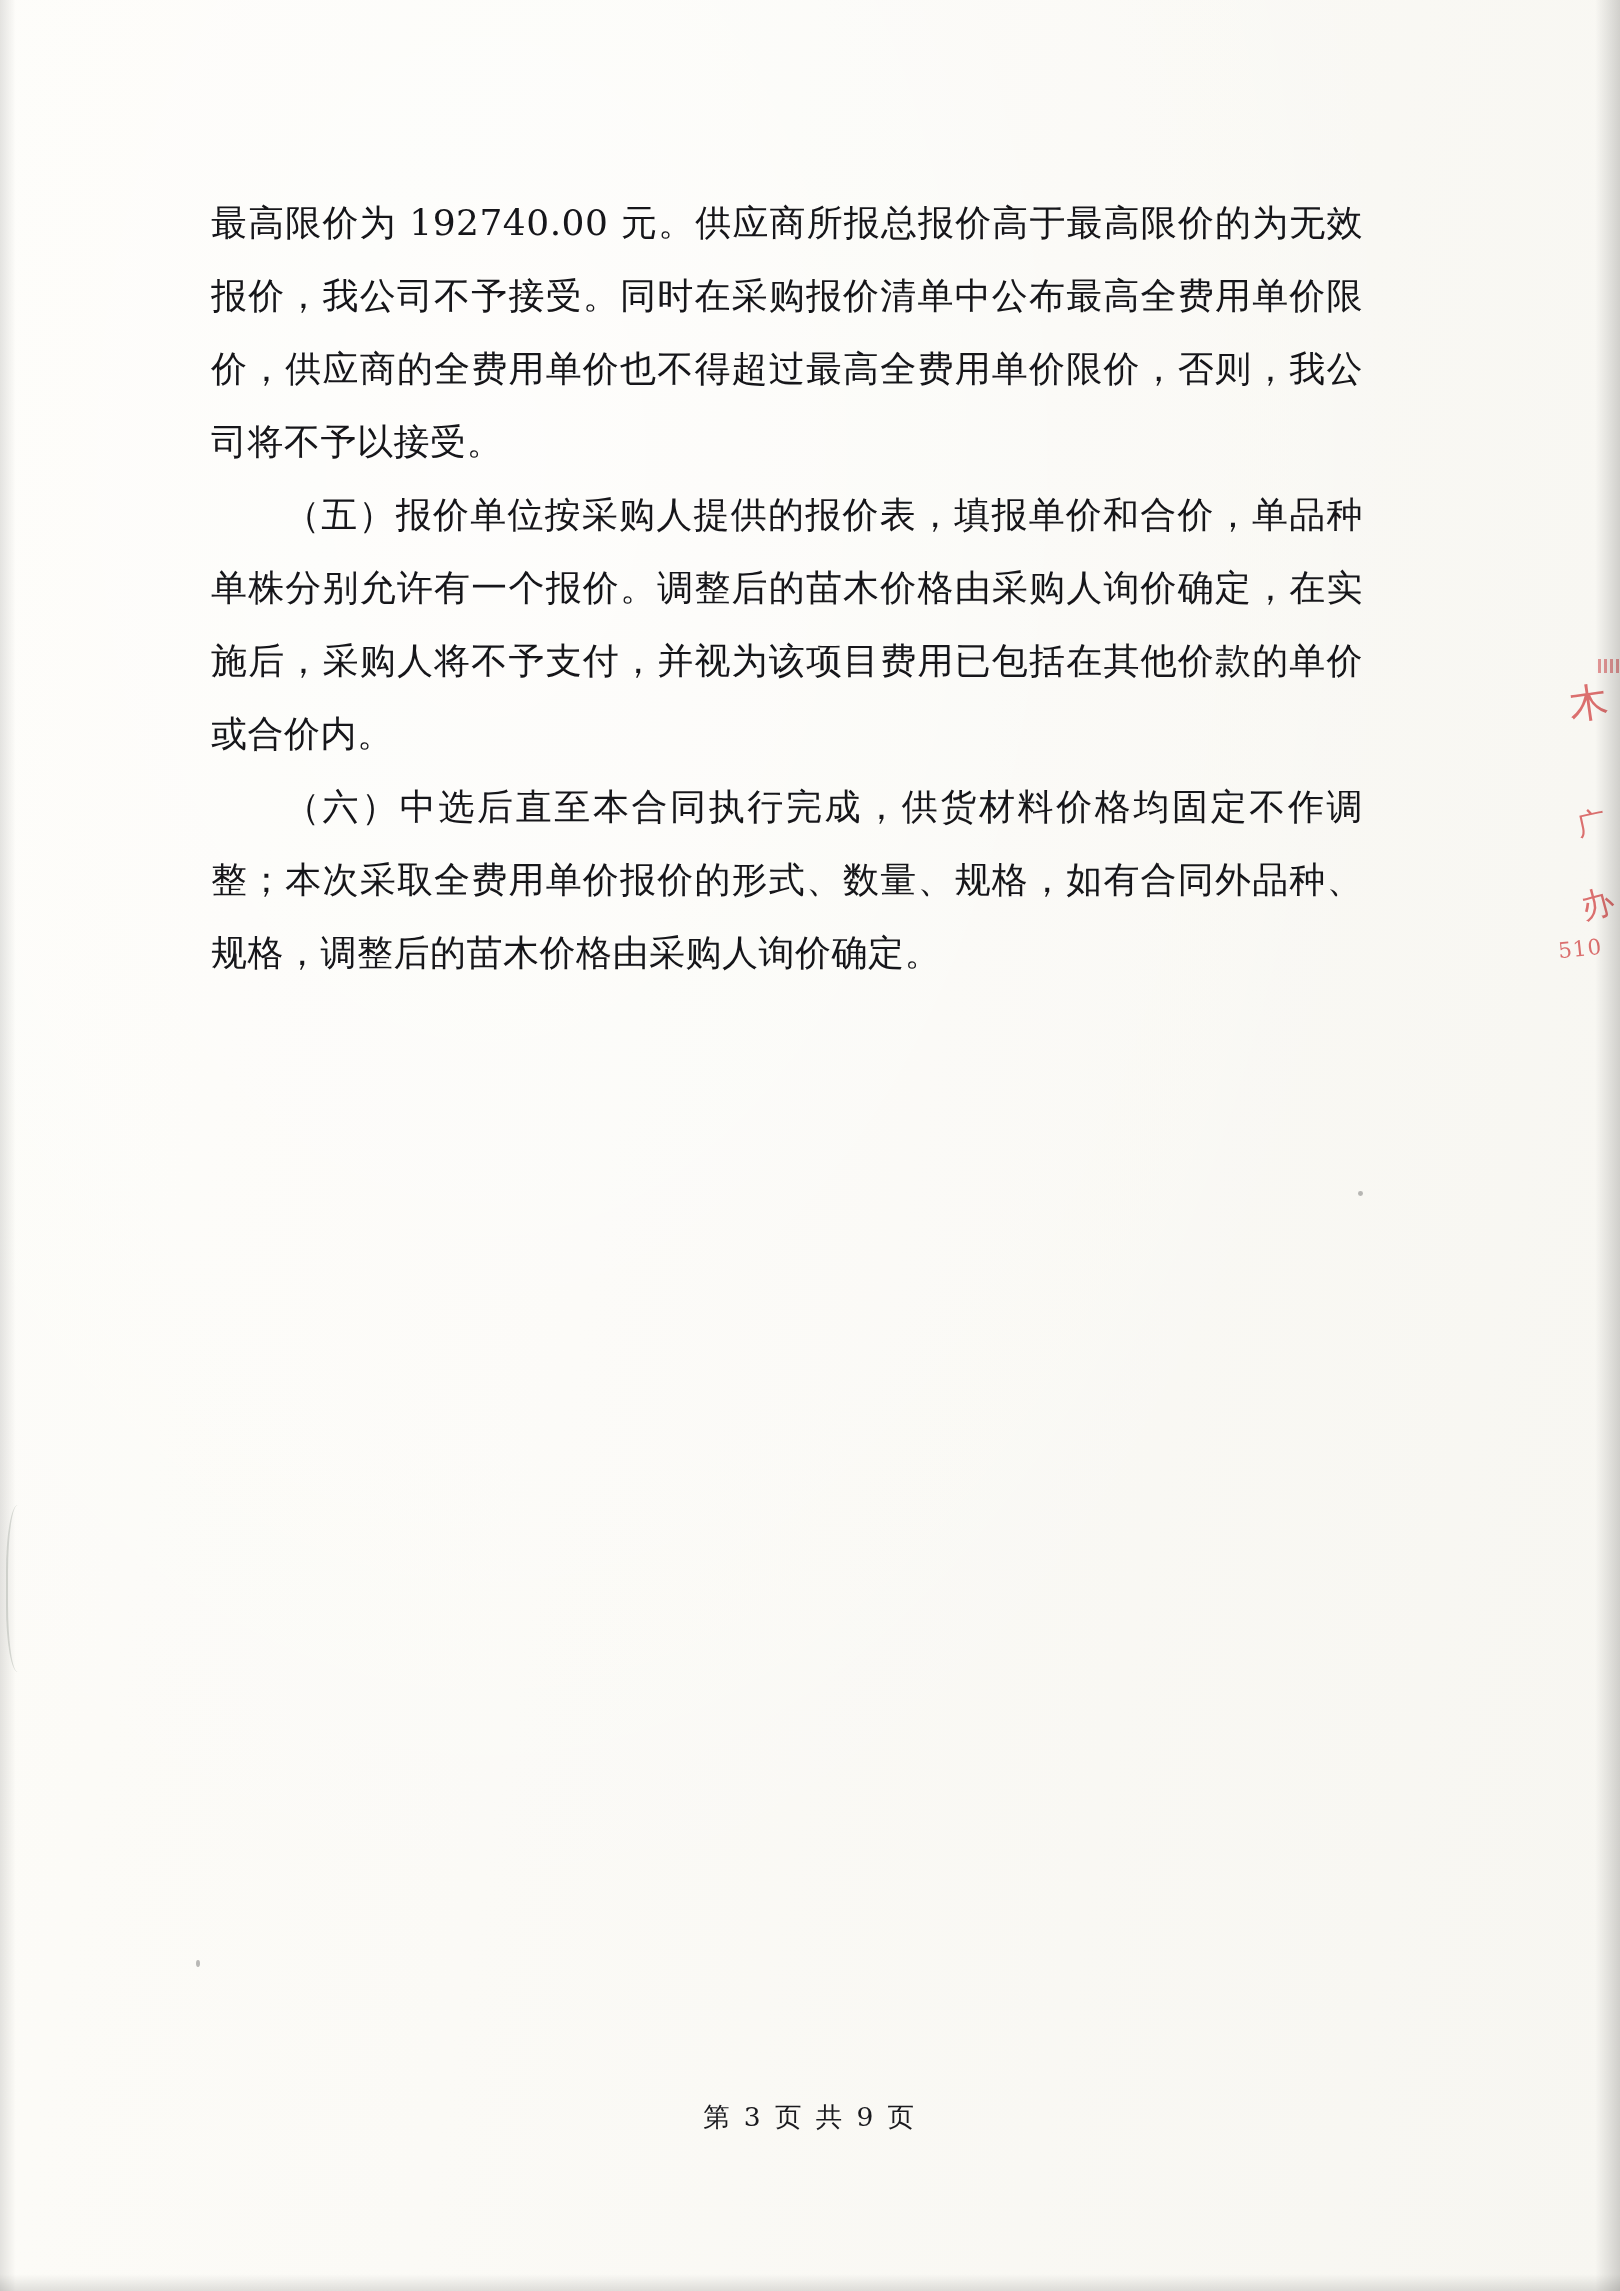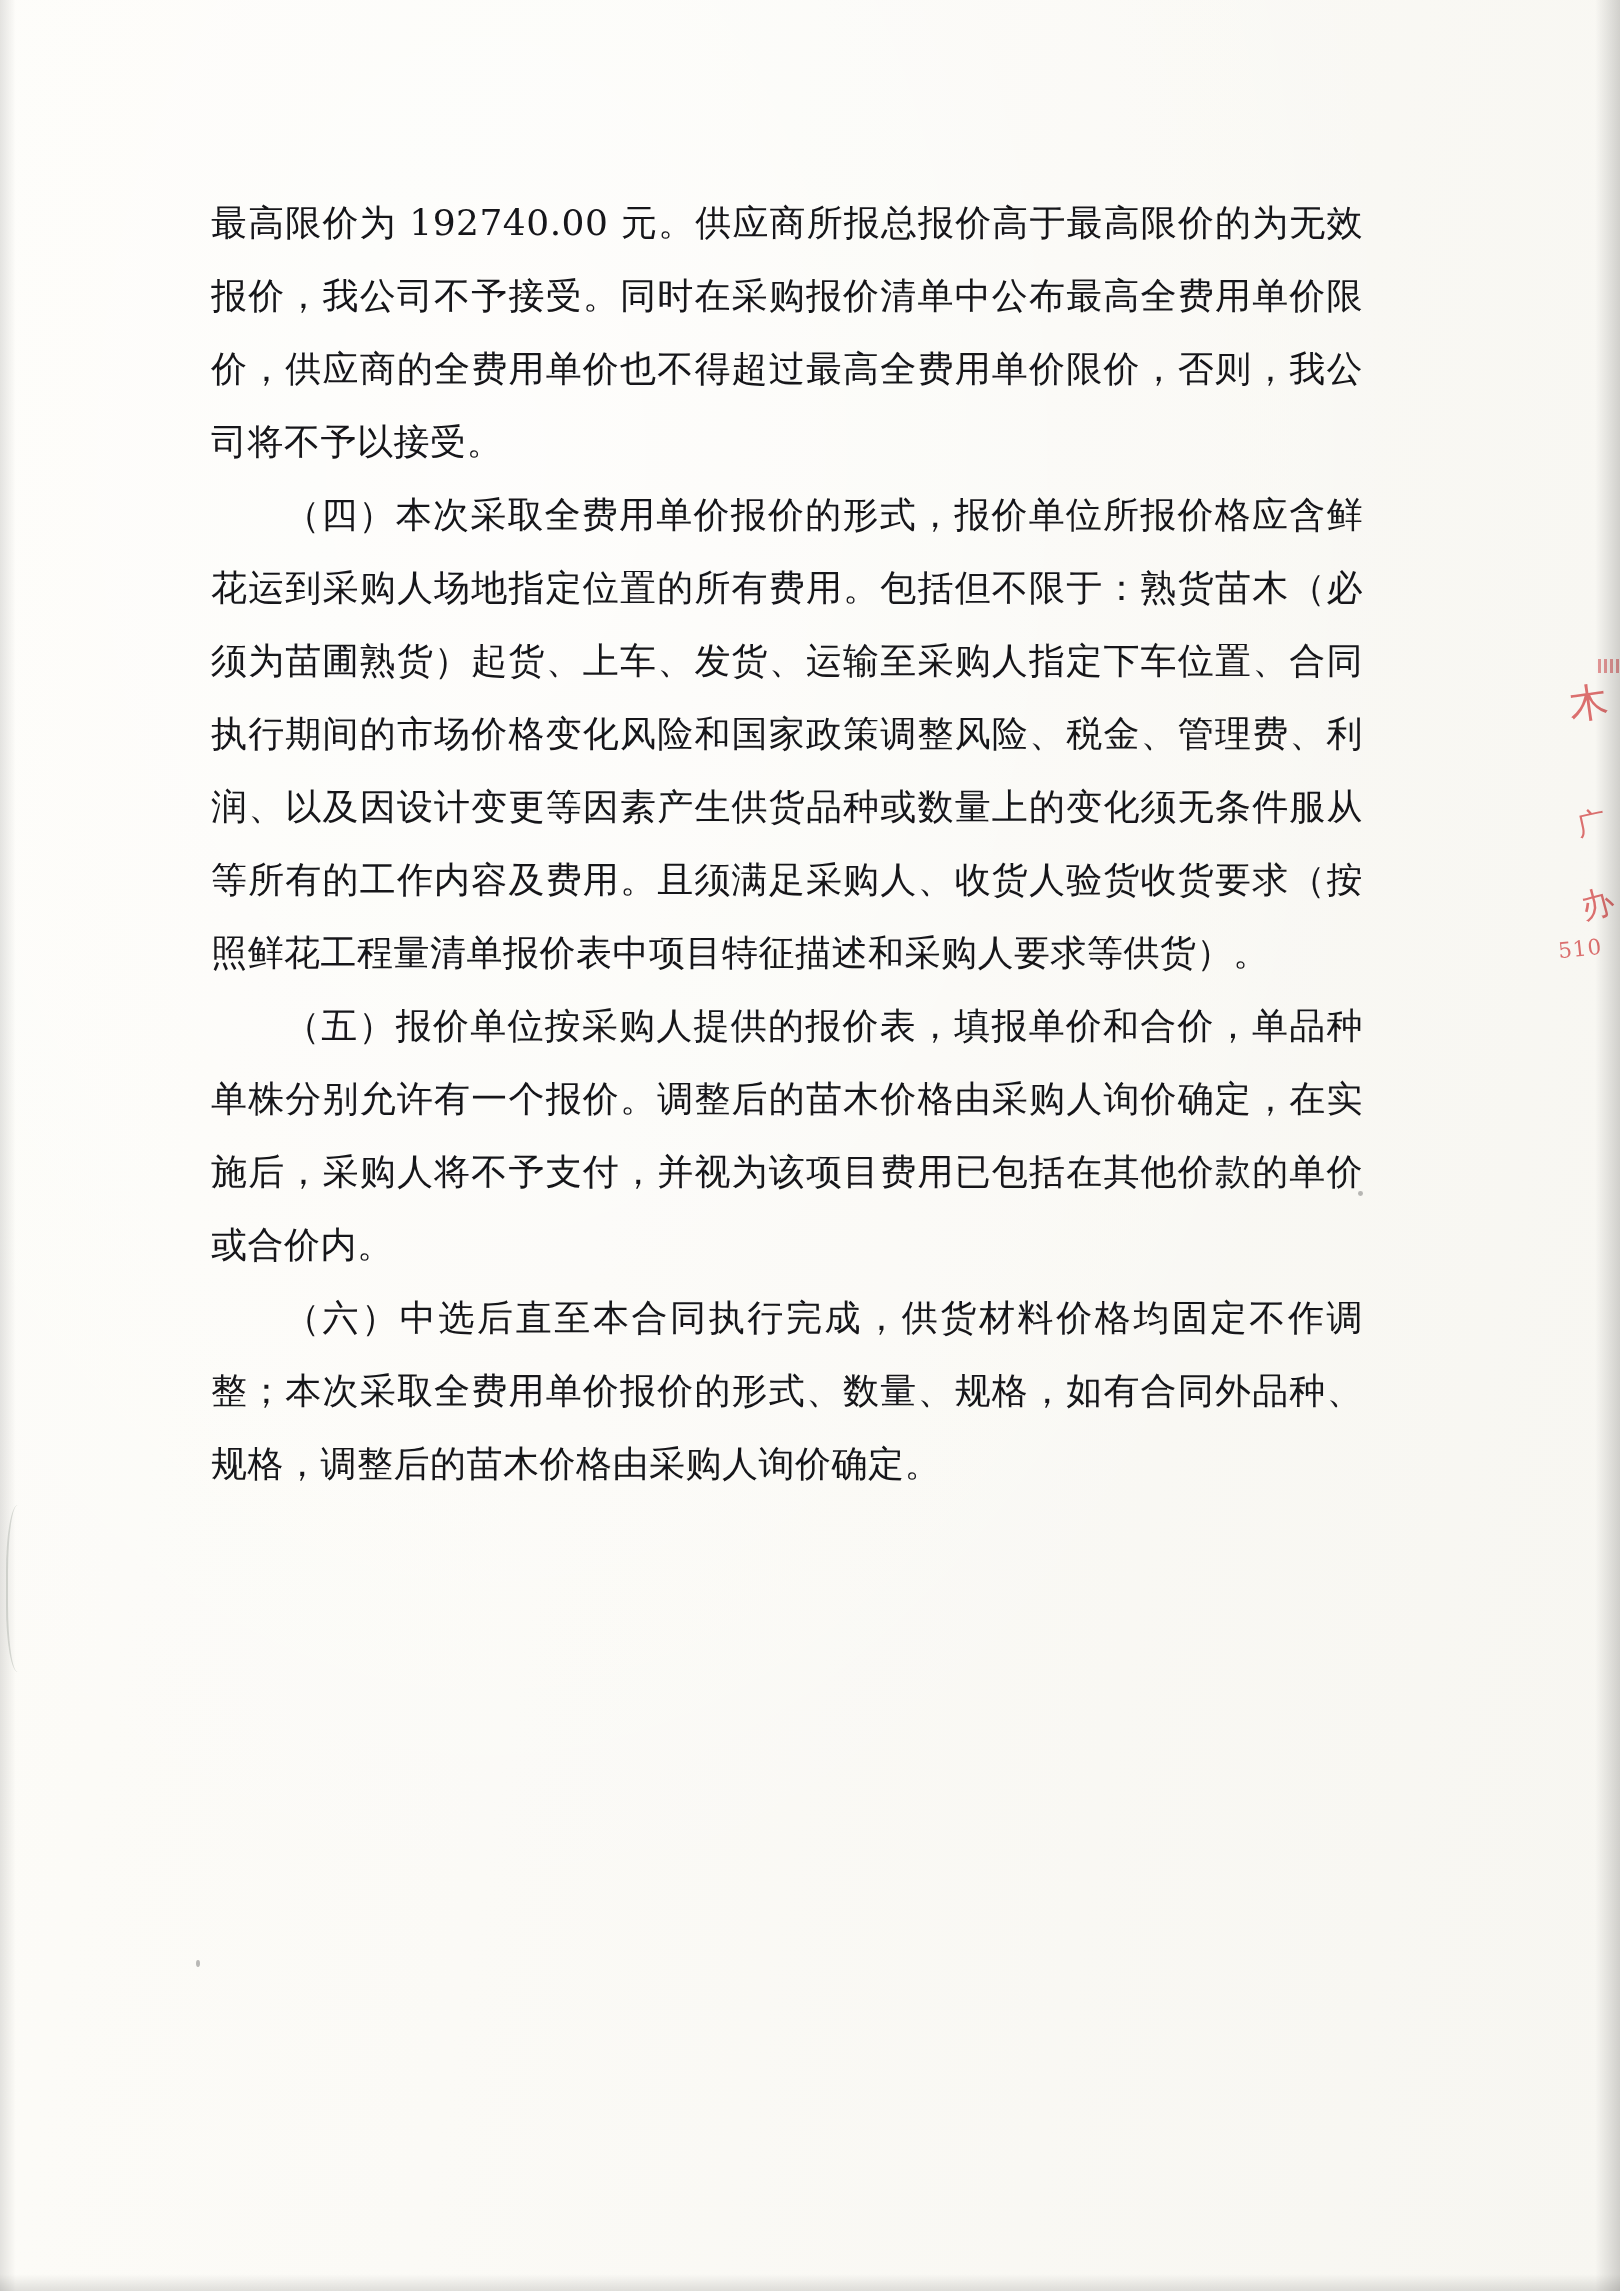--- a/index.html
+++ b/index.html
@@ -143,25 +143,25 @@
   }
 </style>
 </head>
 <body>
 
 <div class="page">
   <div class="paper-tint"></div>
 
   <div class="content">
     <p class="para">最高限价为 192740.00 元。供应商所报总报价高于最高限价的为无效报价，我公司不予接受。同时在采购报价清单中公布最高全费用单价限价，供应商的全费用单价也不得超过最高全费用单价限价，否则，我公司将不予以接受。</p>
-    <p class="para indent">（四）本次采取全费用单价报价的形式，报价单位所报价格应含鲜花运到采购人场地指定位置的所有费用。包括但不限于：熟货苗木（必须为苗圃熟货）起货、上车、发货、运输至采购人指定下车位置、合同执行期间的市场价格变化风险和国家政策调整风险、税金、管理费、利润、以及因设计变更等因素产生供货品种或数量上的变化须无条件服从等所有的工作内容及费用。且须满足采购人、收货人验货收货要求（按照鲜花工程量清单报价表中项目特征描述和采购人要求等供货）。</p>
     <p class="para indent">（五）报价单位按采购人提供的报价表，填报单价和合价，单品种单株分别允许有一个报价。调整后的苗木价格由采购人询价确定，在实施后，采购人将不予支付，并视为该项目费用已包括在其他价款的单价或合价内。</p>
     <p class="para indent">（六）中选后直至本合同执行完成，供货材料价格均固定不作调整；本次采取全费用单价报价的形式、数量、规格，如有合同外品种、规格，调整后的苗木价格由采购人询价确定。</p>
   </div>
 
+  <div class="footer">第 3 页 共 9 页</div>
 
   <div class="stamp-bar"></div>
   <div class="stamp stamp-1">木</div>
   <div class="stamp stamp-2">广</div>
   <div class="stamp stamp-3">办</div>
   <div class="stamp stamp-4">510</div>
 
   <div class="fold-mark"></div>
   <div class="speck" style="left:196px; top:1960px; width:3.9px; height:6.9px;"></div>
   <div class="speck" style="left:1358px; top:1191px; width:4.9px; height:4.9px;"></div>

